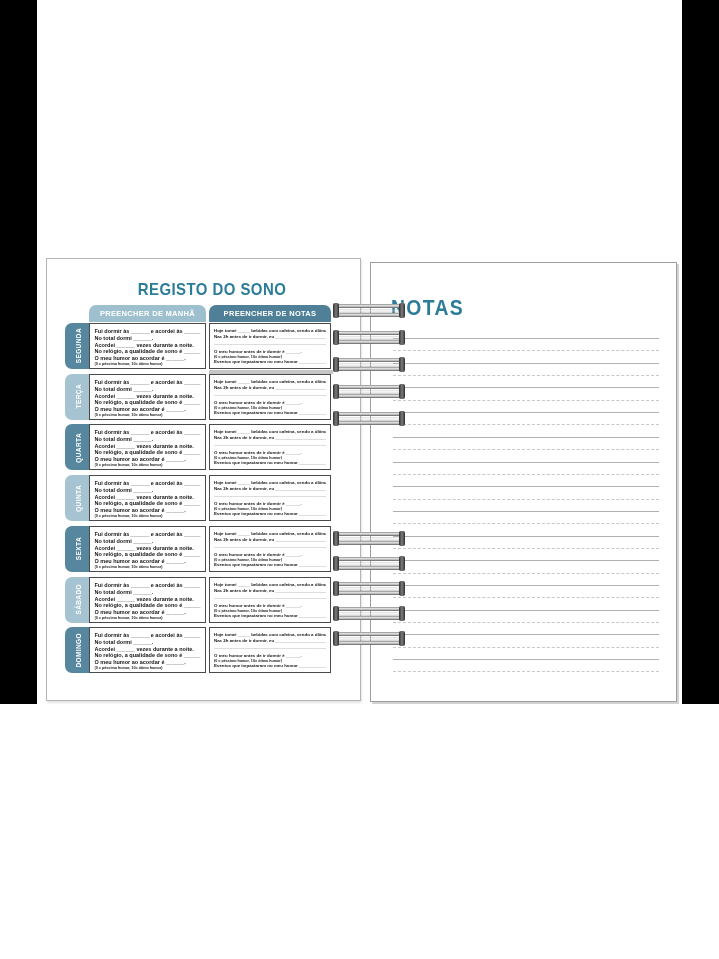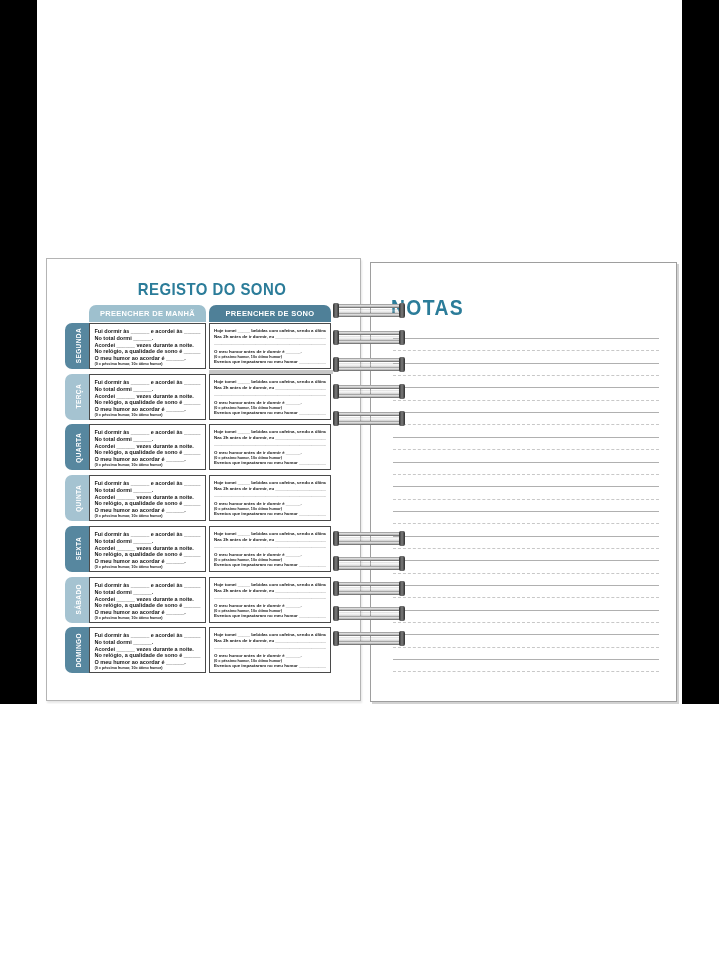--- a/index.html
+++ b/index.html
@@ -62,21 +62,21 @@
 </head>
 <body>
 
 <div id="canvas" style="--teal: #2b7c99; --tab-dark: #57879f; --tab-light: #a5c3d1; --hdr-m: #9ec0ce; --hdr-n: #4f8098; --divider: #c6c6c6;">
   <div class="black-bar left"></div>
   <div class="black-bar right"></div>
 
   <div class="left-page">
     <div class="sleep-title">REGISTO DO SONO</div>
     <div class="col-header morning-header">PREENCHER DE MANHÃ</div>
-    <div class="col-header night-header">PREENCHER DE SONO</div>
+    <div class="col-header night-header">PREENCHER DE NOTAS</div>
     <div class="day-rows">
         <div class="day-row" style="top: 0px;">
     <div class="day-tab dark">
       <span class="day-label">SEGUNDA</span>
     </div>
     <div class="cell morning-cell">
       <div class="cell-inner">
               <div class="m-line">Fui dormir às ______ e acordei às ______.</div>
               <div class="m-line">No total dormi ______.</div>
               <div class="m-line">Acordei ______ vezes durante a noite.</div>

